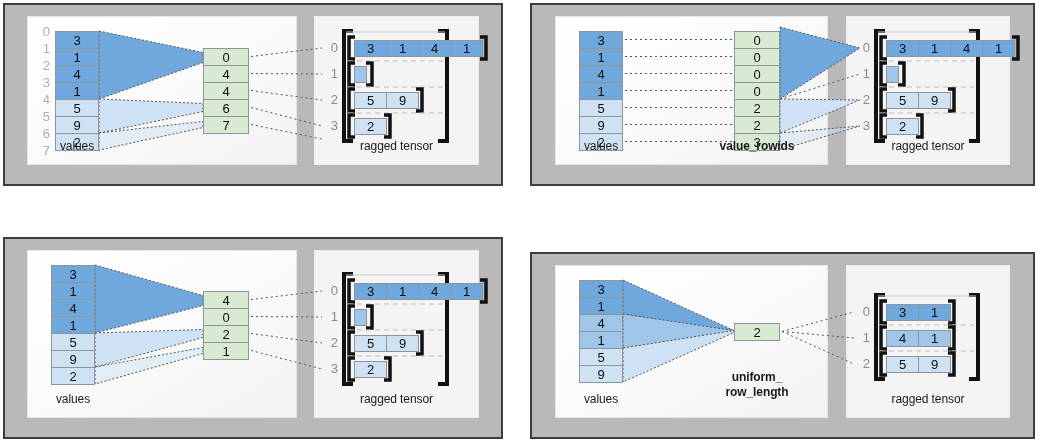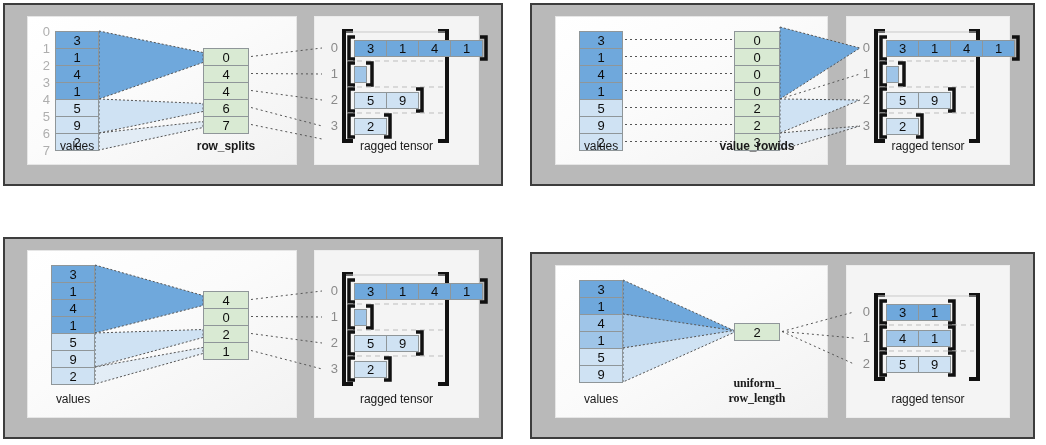--- a/index.html
+++ b/index.html
@@ -149,21 +149,20 @@
       <div class="cell" style="left: 413px; top: 35px; width: 33px; height: 17px; background: rgb(111, 168, 220);">4</div>
       <div class="cell" style="left: 445px; top: 35px; width: 33px; height: 17px; background: rgb(111, 168, 220);">1</div>
       <div class="rowidx" style="left: 321px; top: 62px;">1</div>
       <div class="cell" style="left: 349px; top: 61px; width: 13px; height: 17px; background: rgb(159, 197, 232);"></div>
       <div class="rowidx" style="left: 321px; top: 88px;">2</div>
       <div class="cell" style="left: 349px; top: 87px; width: 33px; height: 17px; background: rgb(207, 226, 243);">5</div>
       <div class="cell" style="left: 381px; top: 87px; width: 33px; height: 17px; background: rgb(207, 226, 243);">9</div>
       <div class="rowidx" style="left: 321px; top: 114px;">3</div>
       <div class="cell" style="left: 349px; top: 113px; width: 33px; height: 17px; background: rgb(207, 226, 243);">2</div>
       <div class="caption" style="left: 20px; top: 134px; width: 104px;">values</div>
-      <div class="caption bold" style="left: 148px; top: 134px; width: 146px;">row_splits</div>
       <div class="caption" style="left: 309px; top: 134px; width: 165px;">ragged tensor</div>
     </div>
     <div class="panel" style="left: 530px; top: 3px; width: 505px; height: 183px;">
       <div class="card" style="left: 23px; top: 11px; width: 273px; height: 149px;"></div>
       <div class="card flat" style="left: 314px; top: 11px; width: 164px; height: 149px;"></div>
       <svg class="ovl" width="501" height="179">
         <g>
           <path d="M 353 26 L 344 26 L 344 136 L 353 136" fill="none" stroke="#111111" stroke-width="4"></path>
         </g>
         <g>
@@ -327,17 +326,17 @@
       <div class="rowidx" style="left: 326px; top: 51px;">0</div>
       <div class="cell" style="left: 354px; top: 50px; width: 33px; height: 17px; background: rgb(111, 168, 220);">3</div>
       <div class="cell" style="left: 386px; top: 50px; width: 33px; height: 17px; background: rgb(111, 168, 220);">1</div>
       <div class="rowidx" style="left: 326px; top: 77px;">1</div>
       <div class="cell" style="left: 354px; top: 76px; width: 33px; height: 17px; background: rgb(159, 197, 232);">4</div>
       <div class="cell" style="left: 386px; top: 76px; width: 33px; height: 17px; background: rgb(159, 197, 232);">1</div>
       <div class="rowidx" style="left: 326px; top: 103px;">2</div>
       <div class="cell" style="left: 354px; top: 102px; width: 33px; height: 17px; background: rgb(207, 226, 243);">5</div>
       <div class="cell" style="left: 386px; top: 102px; width: 33px; height: 17px; background: rgb(207, 226, 243);">9</div>
       <div class="caption" style="left: 17px; top: 138px; width: 104px;">values</div>
-      <div class="caption bold" style="left: 152px; top: 122px; width: 146px; font-family: Liberation Serif, serif;">uniform_
+      <div class="caption bold" style="left: 152px; top: 116px; width: 146px;">uniform_
 row_length</div>
       <div class="caption" style="left: 314px; top: 138px; width: 164px;">ragged tensor</div>
     </div>
   </div>
 
 </body></html>

